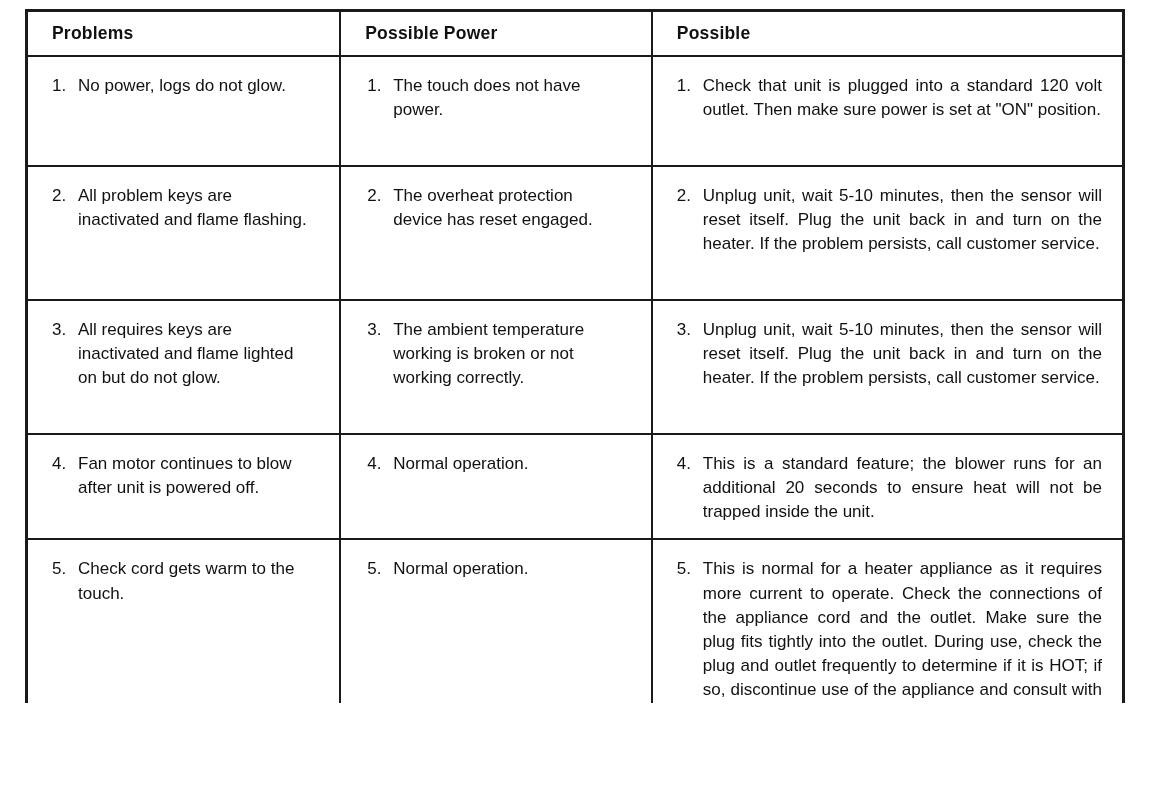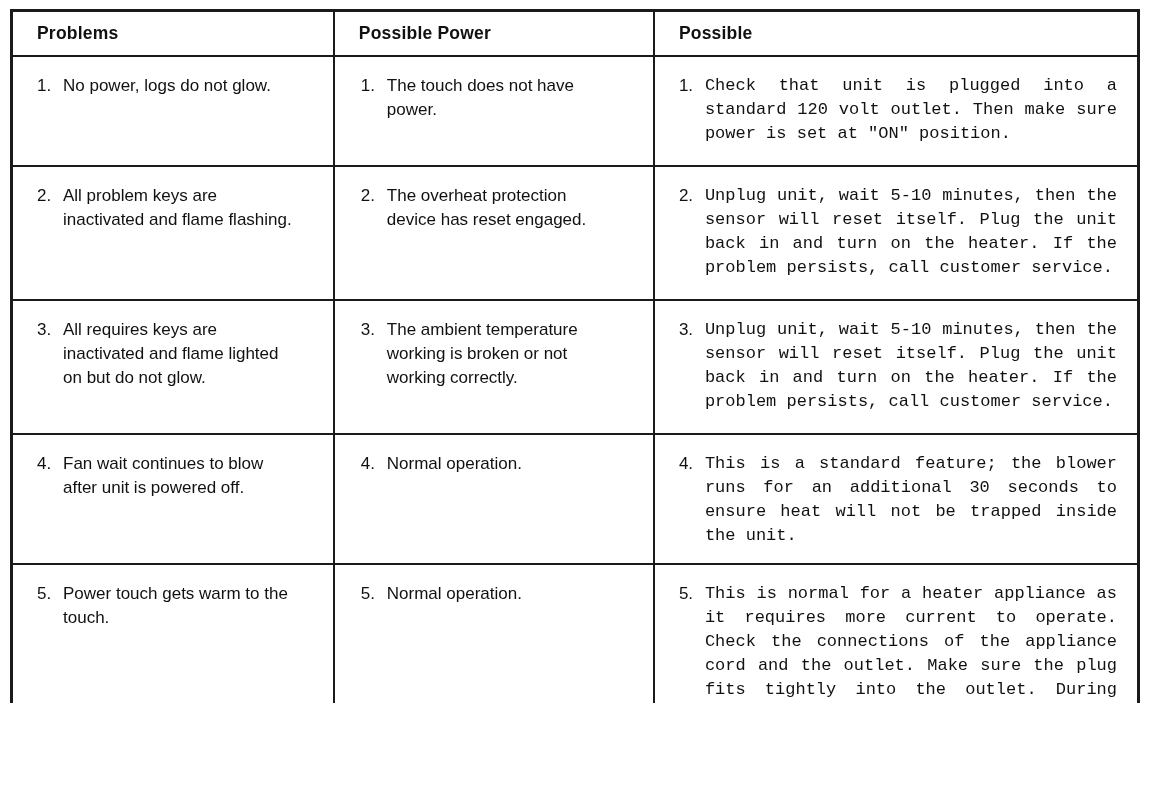--- a/index.html
+++ b/index.html
@@ -6,21 +6,21 @@
     margin: 0;
     padding: 0;
     background: #ffffff;
     color: #111111;
     font-family: "Liberation Sans", sans-serif;
   }
   .page {
     width: 1150px;
     height: 703px;
     box-sizing: border-box;
-    padding: 9px 10px;
+    padding: 9px 25px;
     background: #ffffff;
   }
   table.trouble {
     width: 100%;
     height: 100%;
     border-collapse: collapse;
     table-layout: fixed;
     border: 3px solid #1a1a1a;
   }
   table.trouble th,
@@ -59,21 +59,20 @@
     flex: 0 0 26px;
     white-space: nowrap;
   }
   .txt {
     flex: 1 1 auto;
     padding-right: 2px;
   }
   td.sol .txt {
     text-align: justify;
     padding-right: 4px;
-    font-family: Liberation Mono, monospace;
   }
   td.prob { padding-left: 24px; padding-right: 30px; }
   td.cause { padding-left: 26px; padding-right: 34px; }
   td.sol { padding-left: 24px; padding-right: 16px; }
 </style>
 </head>
 <body>
 
 <div class="page">
   <table class="trouble">
@@ -147,41 +146,41 @@
           <div class="item">
             <span class="num">3.</span>
             <span class="txt">Unplug unit, wait 5-10 minutes, then the sensor will reset itself. Plug the unit back in and turn on the heater. If the problem persists, call customer service.</span>
           </div>
         </td>
       </tr>
       <tr class="r4">
         <td class="prob">
           <div class="item">
             <span class="num">4.</span>
-            <span class="txt">Fan wait continues to blow after unit is powered off.</span>
+            <span class="txt">Fan motor continues to blow after unit is powered off.</span>
           </div>
         </td>
         <td class="cause">
           <div class="item">
             <span class="num">4.</span>
             <span class="txt">Normal operation.</span>
           </div>
         </td>
         <td class="sol">
           <div class="item">
             <span class="num">4.</span>
-            <span class="txt">This is a standard feature; the blower runs for an additional 30 seconds to ensure heat will not be trapped inside the unit.</span>
+            <span class="txt">This is a standard feature; the blower runs for an additional 20 seconds to ensure heat will not be trapped inside the unit.</span>
           </div>
         </td>
       </tr>
       <tr class="r5">
         <td class="prob">
           <div class="item">
             <span class="num">5.</span>
-            <span class="txt">Power touch gets warm to the touch.</span>
+            <span class="txt">Check cord gets warm to the touch.</span>
           </div>
         </td>
         <td class="cause">
           <div class="item">
             <span class="num">5.</span>
             <span class="txt">Normal operation.</span>
           </div>
         </td>
         <td class="sol">
           <div class="item">

